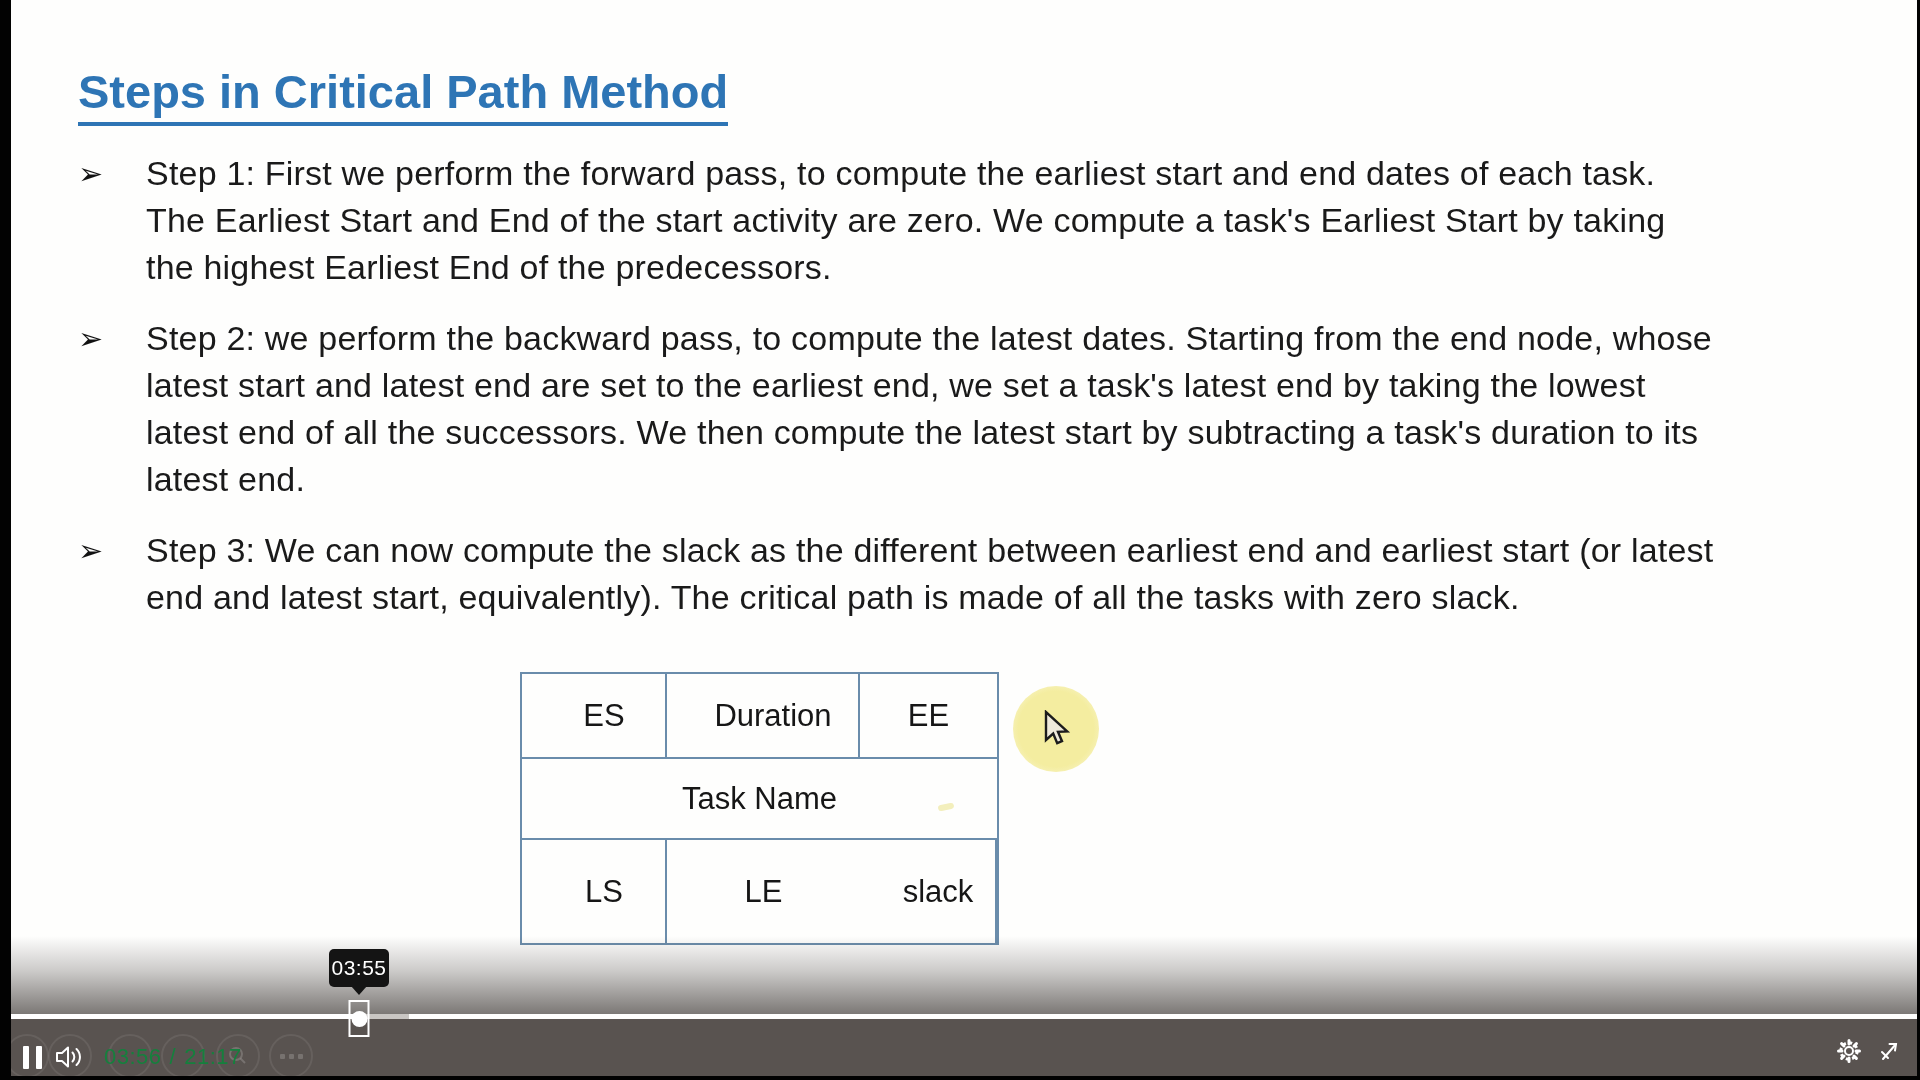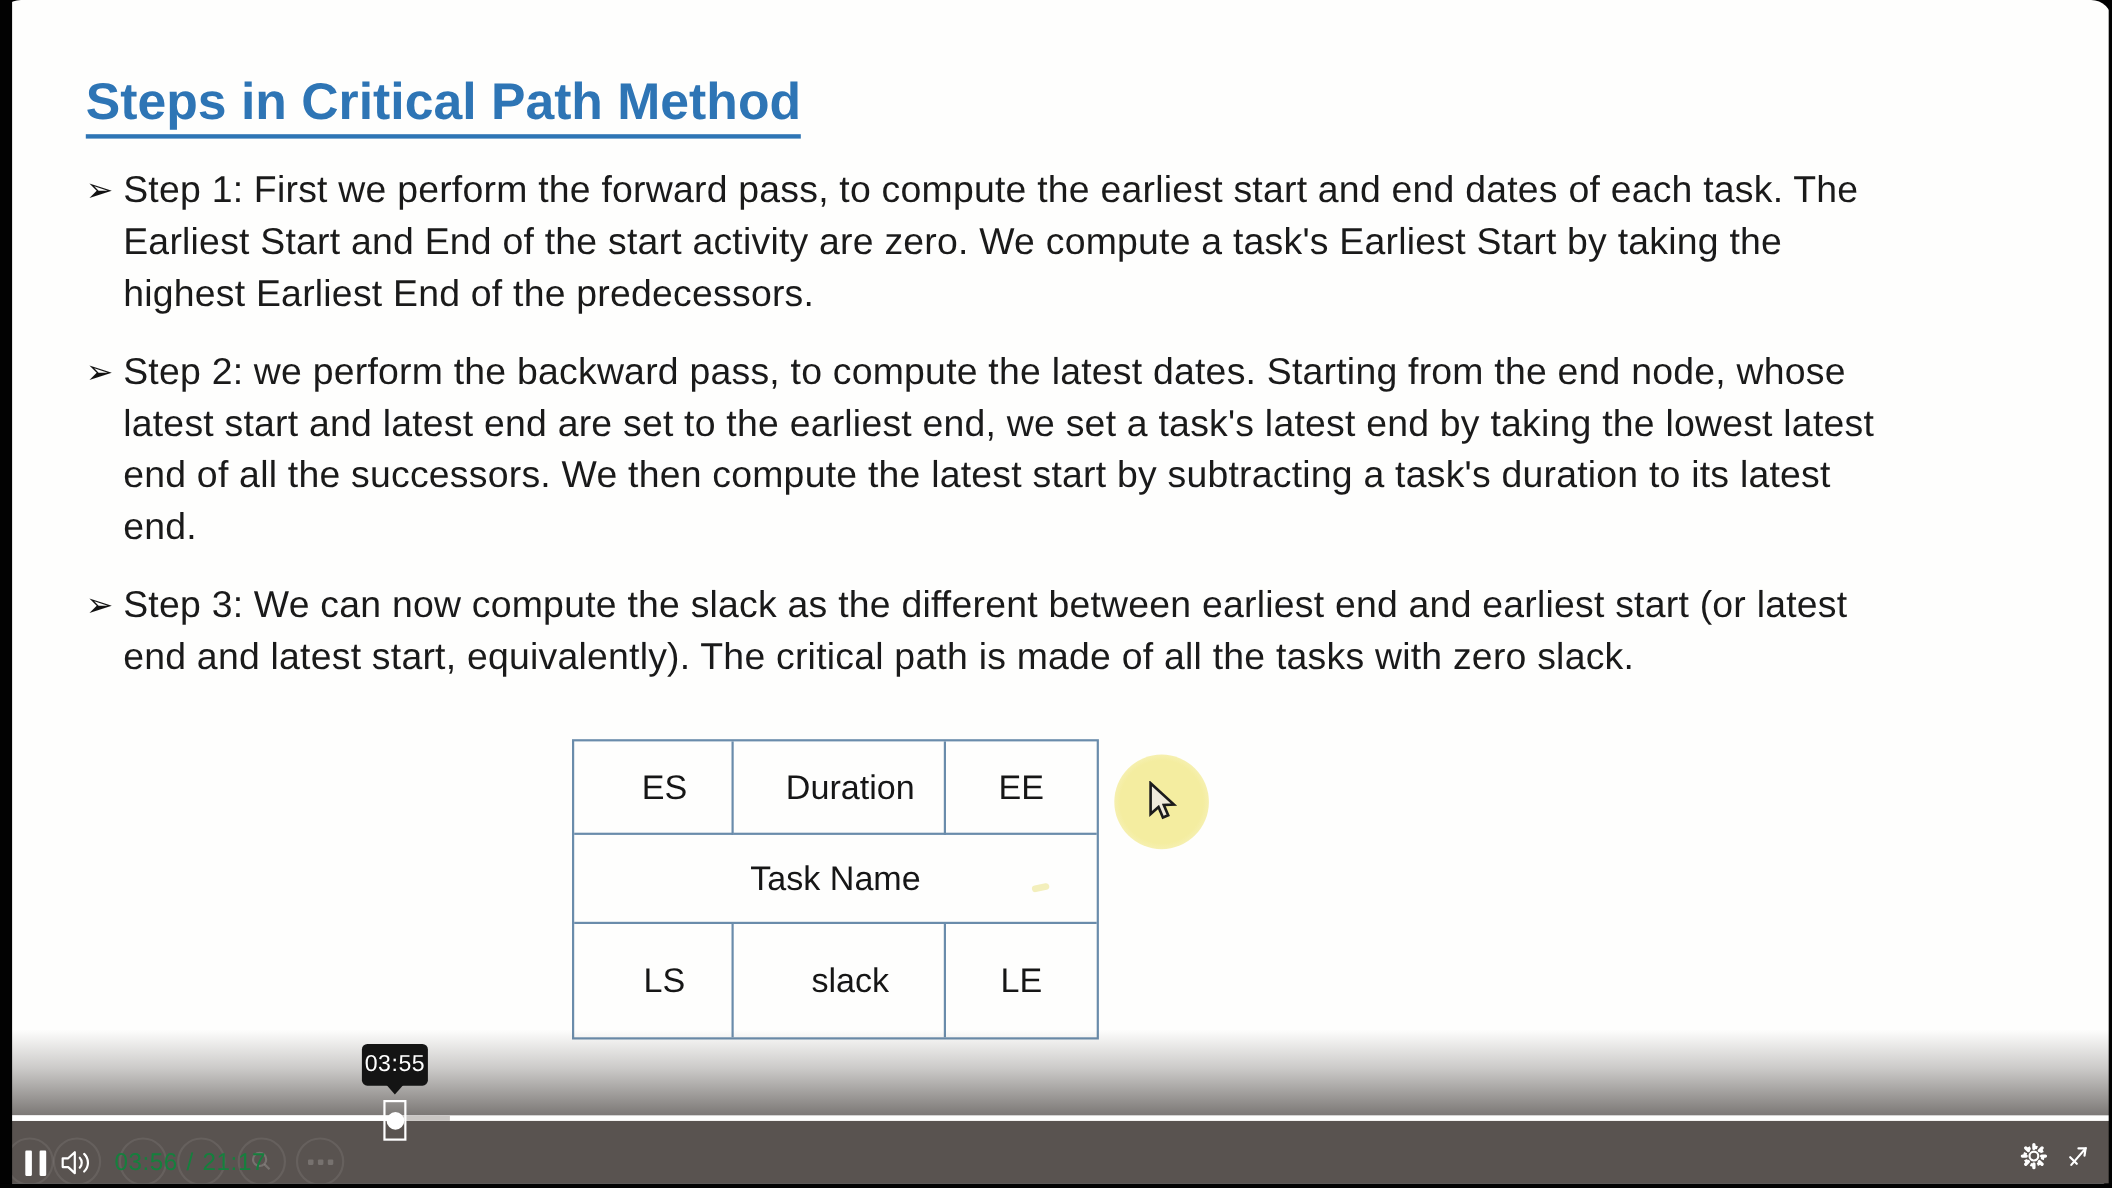--- a/index.html
+++ b/index.html
@@ -1,37 +1,37 @@
 <!DOCTYPE html>
 <html><head>
 <meta charset="utf-8">
 <style>
   * { margin:0; padding:0; box-sizing:border-box; }
   html,body { width:1920px; height:1080px; overflow:hidden; background:#000; }
   .stage {
     position:relative; width:1920px; height:1080px; background:#fefefd;
-    font-family:"Liberation Sans", sans-serif; color:#1a1a1a;border-radius:19px;
+    font-family:"Liberation Sans", sans-serif; color:#1a1a1a;
   }
   
   .edge-left  { position:absolute; left:0; top:0; width:11px; height:1080px; background:#020202; z-index:40; }
   .edge-right { position:absolute; right:0; top:0; width:3px; height:1080px; background:#020202; z-index:40; }
   .edge-bottom{ position:absolute; left:0; bottom:0; width:1920px; height:4px; background:#020202; z-index:40; }
 
   
   .slide { position:absolute; left:0; top:0; width:1920px; height:1014px; padding:64px 90px 0 78px; }
   .slide-title {
     display:inline-block; font-size:47px; font-weight:bold; color:#2e75b5;
     border-bottom:4px solid #2e75b5; padding-bottom:3px; letter-spacing:0px;
   }
   .steps { margin-top:24px; width:1640px; }
   .step { display:flex; font-size:34px; line-height:47px; margin-bottom:24px; }
   .step .marker {
     flex:0 0 34px; font-family:"DejaVu Sans", sans-serif; font-size:30px; line-height:47px; color:#111;
   }
-  .step .step-text { flex:1; letter-spacing:0.2px; }
+  .step .step-text { flex:1; letter-spacing:0.2px;margin-left:34px; }
 
   
   .cpm-table {
     position:absolute; left:520px; top:672px; width:479px; height:273px;
     display:grid; grid-template-columns:145px 193px 137px; grid-template-rows:85px 81px 103px;
     border:2px solid #6a8cab; font-size:31px; color:#161616; background:transparent; z-index:2;
   }
   .cpm-cell { display:flex; align-items:center; justify-content:center; }
   .cpm-cell.br { border-right:2px solid #6a8cab;padding-left:21px; }
   .cpm-cell.bb { border-bottom:2px solid #6a8cab; }
@@ -114,22 +114,22 @@
       </div>
     </div>
   </div>
 
   <div class="cpm-table">
     <div class="cpm-cell br bb">ES</div>
     <div class="cpm-cell br bb">Duration</div>
     <div class="cpm-cell bb">EE</div>
     <div class="cpm-cell cpm-span bb">Task Name</div>
     <div class="cpm-cell br">LS</div>
+    <div class="cpm-cell">LE</div>
     <div class="cpm-cell br">slack</div>
-    <div class="cpm-cell">LE</div>
   </div>
   <div class="pen-mark"></div>
 
   <div class="highlight-circle"></div>
   <svg class="cursor" width="34" height="40" viewBox="0 0 17 20">
     <path d="M3,1 L3,15 L6.6,11.8 L8.6,16.6 L11,15.6 L9,10.9 L13.6,10.7 Z" fill="#efeadb" stroke="#1c1c1c" stroke-width="1.2" stroke-linejoin="miter"></path>
   </svg>
 
   <div class="bottom-gradient"></div>
 

